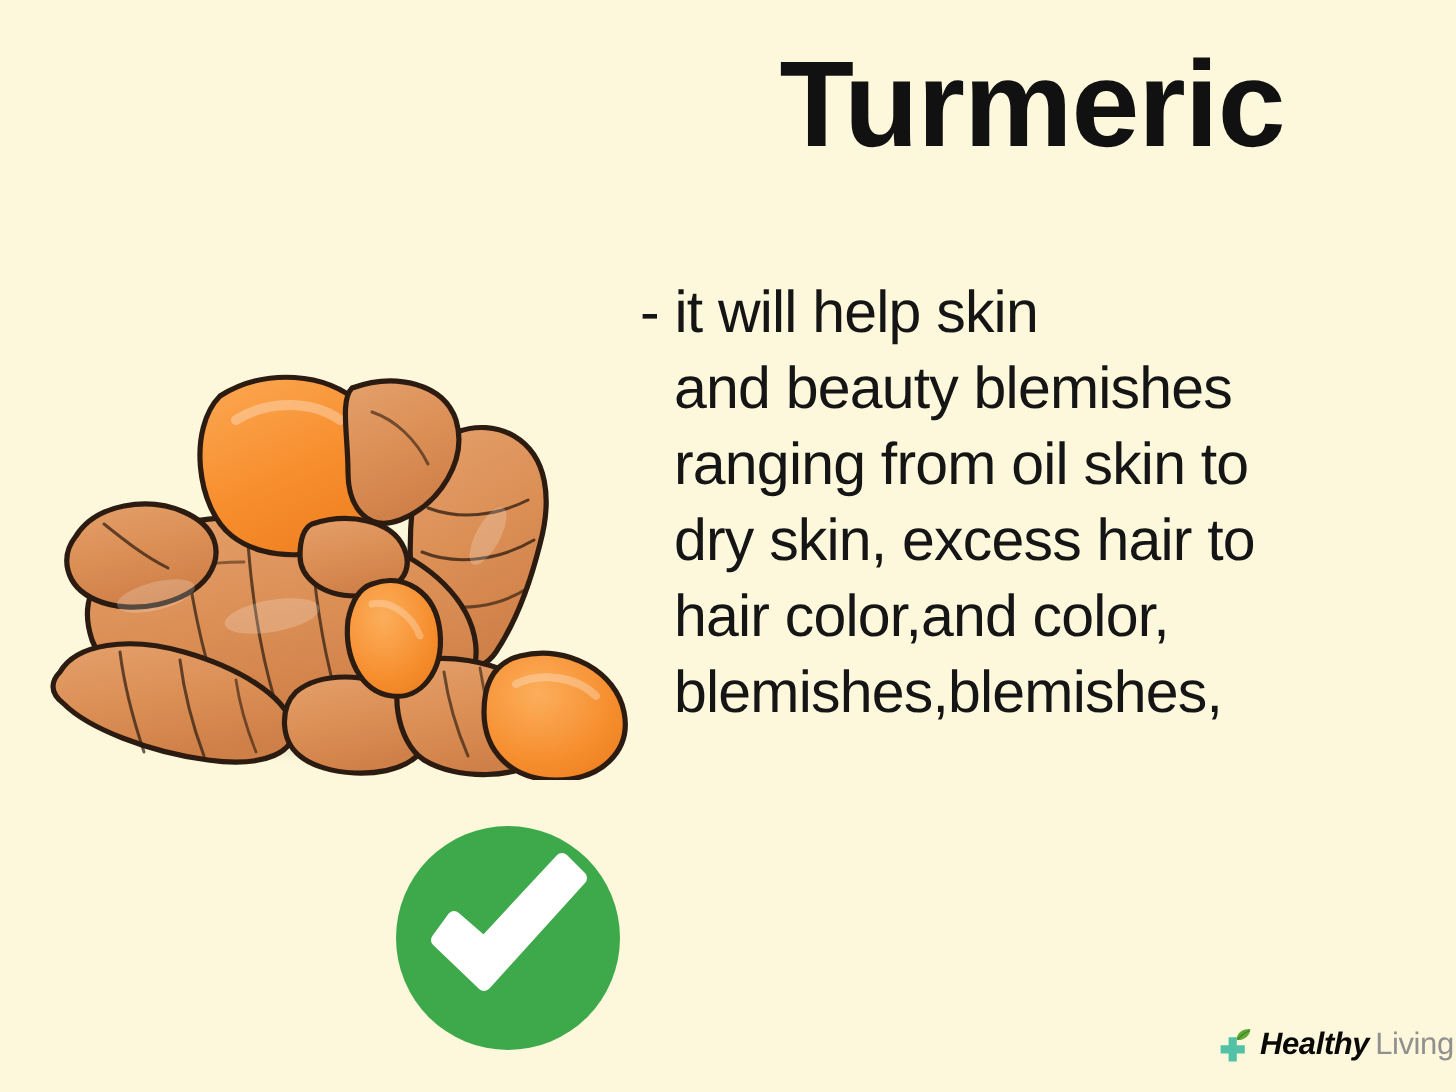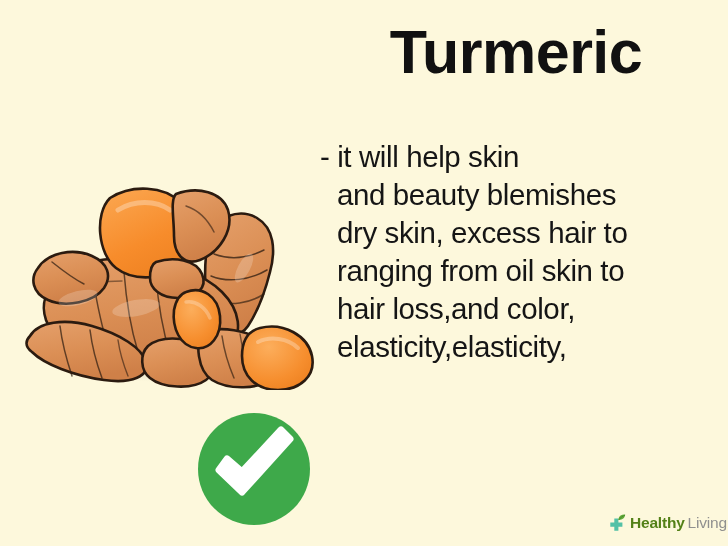--- a/index.html
+++ b/index.html
@@ -90,21 +90,21 @@
     gap: 3px;
     opacity: 0.96;
   }
   #watermark .wm-icon { width: 20px; height: 20px; display: block; flex: 0 0 auto; }
   #watermark .wm-text {
     font-size: 15.5px;
     letter-spacing: -0.2px;
     white-space: nowrap;
     line-height: 1;
   }
-  #watermark .wm-healthy { font-weight: 700; color: #4d7c0f; }
+  #watermark .wm-healthy { font-weight: 700; color: #000000; font-style: italic; }
   #watermark .wm-living  { font-weight: 400; color: #8C8C8C; }
 </style>
 </head>
 <body>
 
 <div id="canvas">
 
   <div id="page-title">Turmeric</div>
 
   <div id="turmeric-illustration">
@@ -196,24 +196,24 @@
         <ellipse cx="70" cy="148" rx="20" ry="7" transform="rotate(-14 70 148)"></ellipse>
         <ellipse cx="128" cy="158" rx="24" ry="8" transform="rotate(-10 128 158)"></ellipse>
         <ellipse cx="236" cy="118" rx="16" ry="6" transform="rotate(-62 236 118)"></ellipse>
       </g>
     </svg>
   </div>
 
   <div id="body-text">
     <span class="line">- it will help skin</span>
     <span class="line indented">and beauty blemishes</span>
+    <span class="line indented">ranging from oil skin to</span>
     <span class="line indented">dry skin, excess hair to</span>
-    <span class="line indented">ranging from oil skin to</span>
-    <span class="line indented">hair loss,and color,</span>
-    <span class="line indented">elasticity,elasticity,</span>
+    <span class="line indented">hair color,and color,</span>
+    <span class="line indented">blemishes,blemishes,</span>
   </div>
 
   <div id="check-badge">
     <svg viewBox="0 0 114 114" xmlns="http://www.w3.org/2000/svg" aria-hidden="true">
       <circle cx="57" cy="57" r="56" fill="#3EA94A"></circle>
       <path d="M22 58 L45 80 L93 27 L84 18 L45 60 L30 47 Z" fill="#FFFFFF" stroke="#FFFFFF" stroke-width="7" stroke-linejoin="round" stroke-linecap="round"></path>
     </svg>
   </div>
 
   <div id="watermark">

